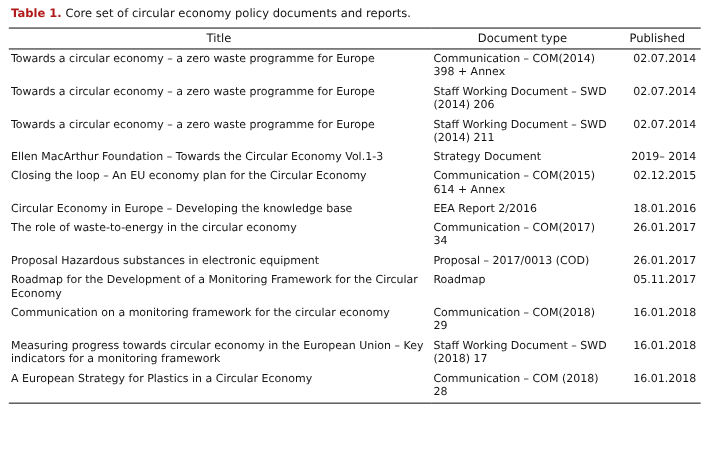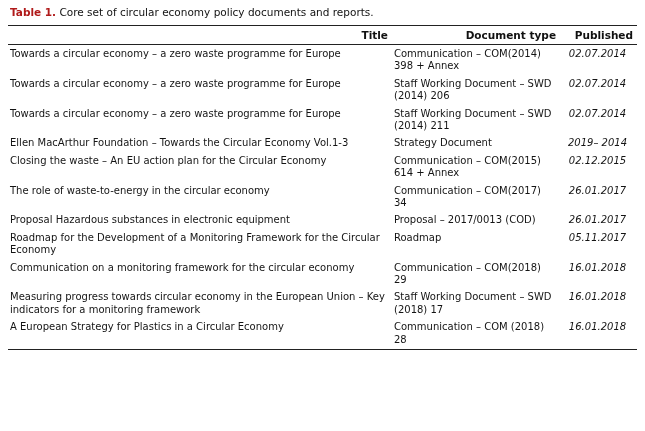--- a/index.html
+++ b/index.html
@@ -36,38 +36,38 @@
     border-collapse: collapse;
     table-layout: fixed;
     font-size: 10px;
     line-height: 12.4px;
   }
   table.doc-table col.c-title { width: 384px; }
   table.doc-table col.c-type  { width: 168px; }
   table.doc-table col.c-pub   { width: 77px; }
 
   table.doc-table thead th {
-    font-weight: bold;
+    font-weight: normal;
     font-size: 10.5px;
     color: #111;
     border-top: 1.2px solid #222;
     border-bottom: 0.9px solid #222;
     padding: 3px 4px 3px 2px;
-    text-align: right;
+    text-align: center;
     vertical-align: bottom;
   }
   thead th.th-type { text-align: center; }
   thead th.th-pub { text-align: right; padding-right: 4px; }
 
   table.doc-table tbody td {
     padding: 2.5px 4px 2.5px 2px;
     vertical-align: top;
     color: #141414;
   }
-  td.c-pub-cell { text-align: center; white-space: nowrap; padding-right: 4px; font-style: italic; }
+  td.c-pub-cell { text-align: right; white-space: nowrap; padding-right: 4px; }
   tbody tr:last-child td { border-bottom: 1.2px solid #222; }
   .nowrapish { white-space: pre-line; }
 </style>
 </head>
 <body>
 
 <div class="page">
 
   <p class="caption">
     <span class="caption-label">Table 1.</span>
@@ -106,24 +106,29 @@
 (2014) 211</td>
           <td class="c-pub-cell nowrapish">02.07.2014</td>
         </tr>
         <tr>
           <td class="c-title-cell nowrapish">Ellen MacArthur Foundation – Towards the Circular Economy Vol.1-3</td>
           <td class="c-type-cell nowrapish">Strategy Document</td>
           <td class="c-pub-cell nowrapish">2019–
 2014</td>
         </tr>
         <tr>
-          <td class="c-title-cell nowrapish">Closing the waste – An EU action plan for the Circular Economy</td>
+          <td class="c-title-cell nowrapish">Closing the loop – An EU economy plan for the Circular Economy</td>
           <td class="c-type-cell nowrapish">Communication – COM(2015)
 614 + Annex</td>
           <td class="c-pub-cell nowrapish">02.12.2015</td>
+        </tr>
+        <tr>
+          <td class="c-title-cell nowrapish">Circular Economy in Europe – Developing the knowledge base</td>
+          <td class="c-type-cell nowrapish">EEA Report 2/2016</td>
+          <td class="c-pub-cell nowrapish">18.01.2016</td>
         </tr>
         <tr>
           <td class="c-title-cell nowrapish">The role of waste-to-energy in the circular economy</td>
           <td class="c-type-cell nowrapish">Communication – COM(2017) 34</td>
           <td class="c-pub-cell nowrapish">26.01.2017</td>
         </tr>
         <tr>
           <td class="c-title-cell nowrapish">Proposal Hazardous substances in electronic equipment</td>
           <td class="c-type-cell nowrapish">Proposal – 2017/0013 (COD)</td>
           <td class="c-pub-cell nowrapish">26.01.2017</td>

